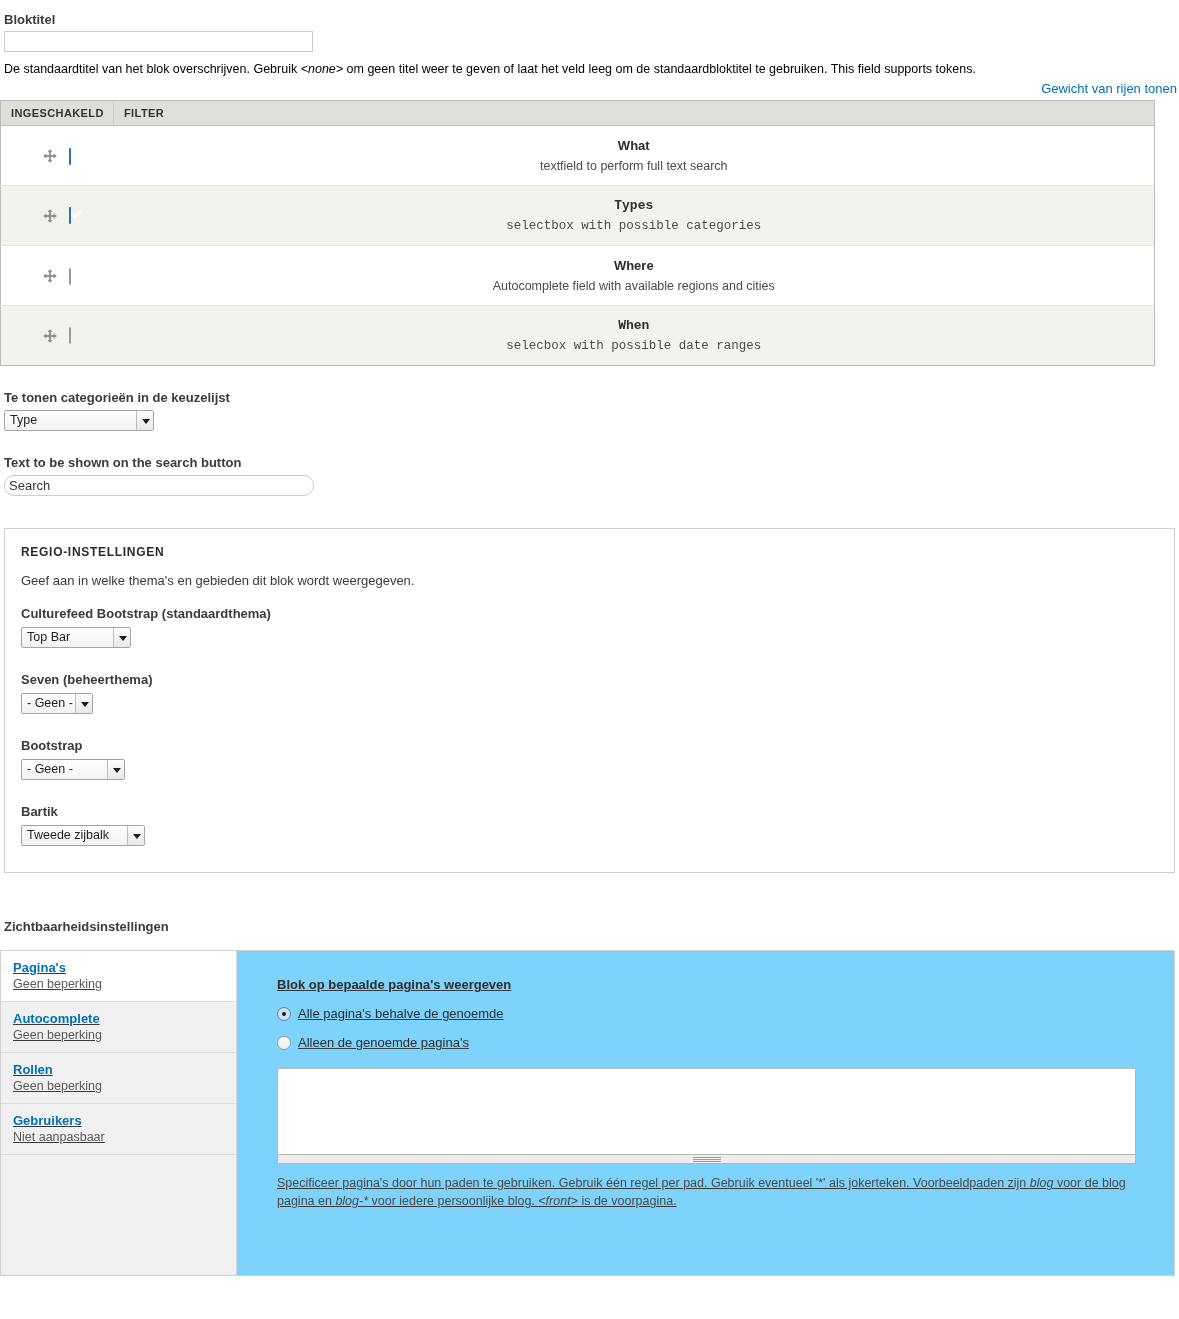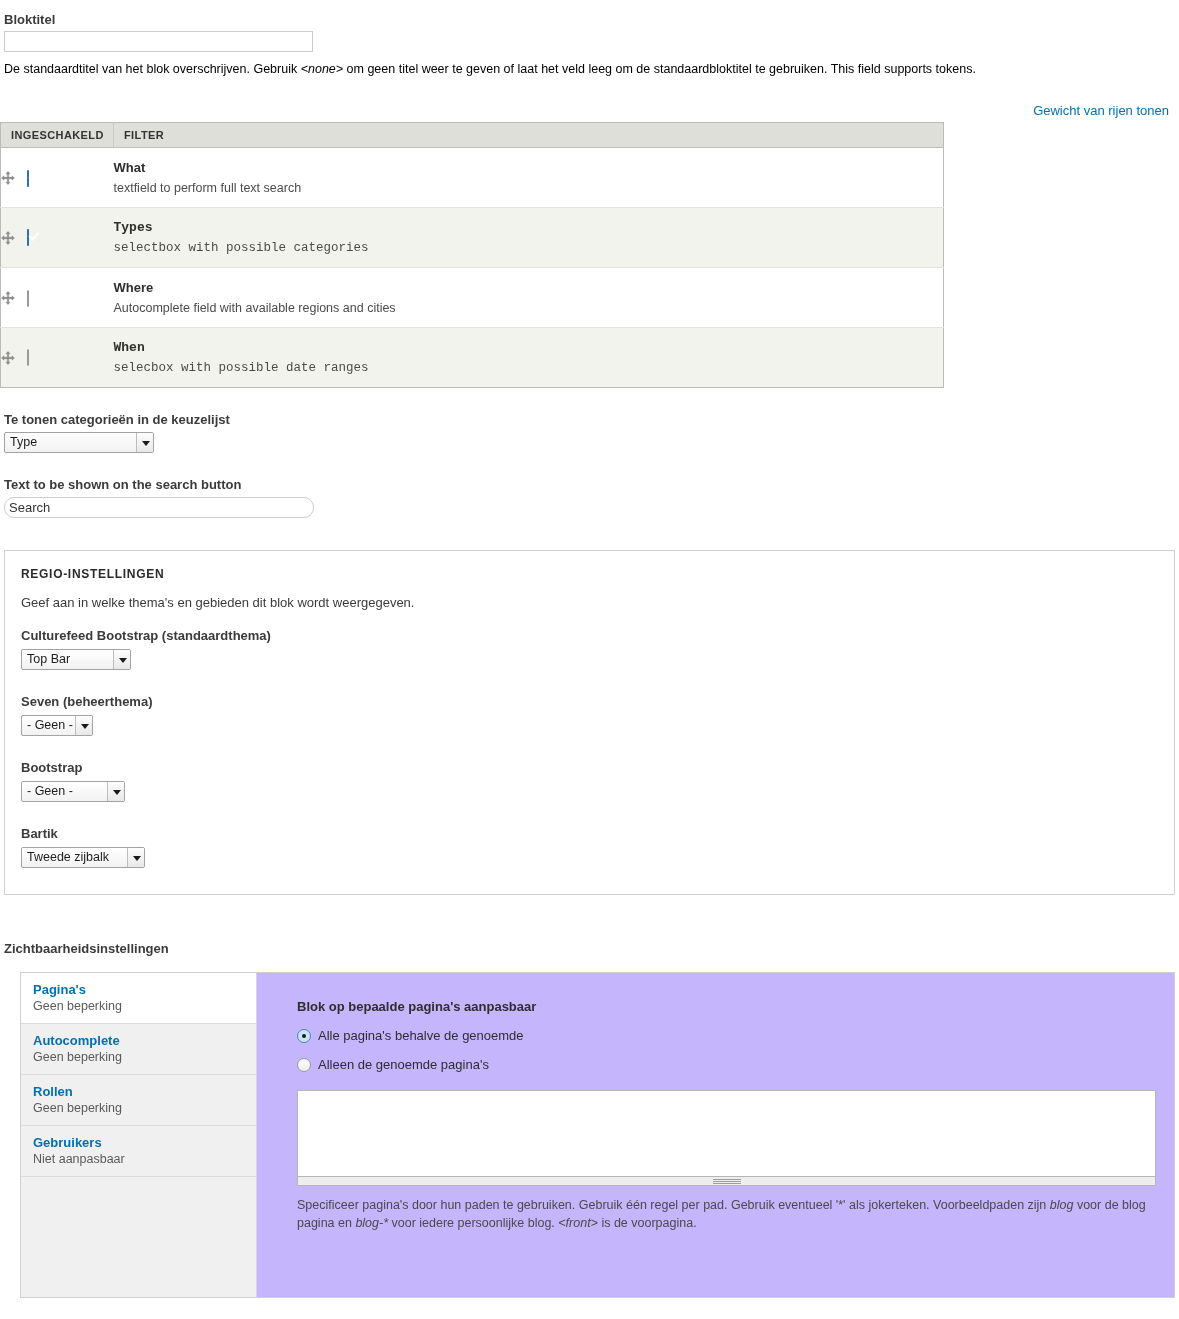--- a/index.html
+++ b/index.html
@@ -37,33 +37,33 @@
     font-size: 12.5px;
     color: #000000;
     margin: 9px 0 0 4px;
     line-height: 1.3;
   }
   .description i { font-style: italic; }
 
   
   .weight-link-row {
     text-align: right;
-    padding-right: 10px;
-    margin-top: 26px;
+    padding-right: 2px;
+    margin-top: 4px;
     margin-bottom: 4px;
   }
   a.blue-link {
     color: #0071b3;
     text-decoration: none;
     font-size: 13px;
   }
 
   
   table.filters {
-    width: 944px;
+    width: 1155px;
     border-collapse: collapse;
     border: 1px solid #bbb;
     margin: 0;
   }
   table.filters thead th {
     background: #dedfd9;
     border-bottom: 1px solid #bebebe;
     text-align: left;
     font-size: 11px;
     letter-spacing: 0.4px;
@@ -76,20 +76,21 @@
     width: 113px;
     border-right: 1px solid #cacac4;
   }
   table.filters tbody tr.odd  { background: #ffffff; }
   table.filters tbody tr.even { background: #f3f3ee; font-family: Liberation Mono, monospace; }
   table.filters tbody td {
     border-top: 1px solid #e4e4de;
     padding: 0;
     vertical-align: middle;
     height: 60px;
+    text-align: center;
   }
   td.cell-enabled {
     width: 113px;
     padding-left: 10px;
   }
   .drag-cross {
     display: inline-block;
     width: 14px; height: 14px;
     vertical-align: middle;
     margin-right: 12px;
@@ -189,25 +190,26 @@
   }
   .theme-row { margin-bottom: 24px; }
   .theme-row:last-child { margin-bottom: 0; }
   .theme-row .label-strong { margin-bottom: 6px; }
 
   
   .visibility-heading {
     margin: 46px 0 16px 4px;
   }
   .vis-panel {
-    margin: 0 4px 0 20px;
+    margin: 0 4px 0 0;
     border: 1px solid #d0d0d0;
     display: flex;
     min-height: 320px;
-    background: #c4b5fd;
+    background: #7dd3fc;
+    text-decoration: underline;
   }
   .vtabs {
     width: 236px;
     border-right: 1px solid #d7d7d7;
     background: #f0f0f0;
     flex: 0 0 236px;
   }
   .vtab {
     padding: 9px 12px 10px 12px;
     border-bottom: 1px solid #dcdcdc;
@@ -393,21 +395,21 @@
             <div class="vtab-sub">Geen beperking</div>
           </div>
           <div class="vtab">
             <div class="vtab-title">Gebruikers</div>
             <div class="vtab-sub">Niet aanpasbaar</div>
           </div>
         </div>
       <div class="vtabs-filler"></div>
     </div>
     <div class="vpane">
-      <div class="vpane-title">Blok op bepaalde pagina's aanpasbaar</div>
+      <div class="vpane-title">Blok op bepaalde pagina's weergeven</div>
       <div id="radios-container">
           <div class="radio-row">
             <span class="rad selected"></span>
             <span class="radio-label">Alle pagina's behalve de genoemde</span>
           </div>
           <div class="radio-row">
             <span class="rad"></span>
             <span class="radio-label">Alleen de genoemde pagina's</span>
           </div>
         </div>

